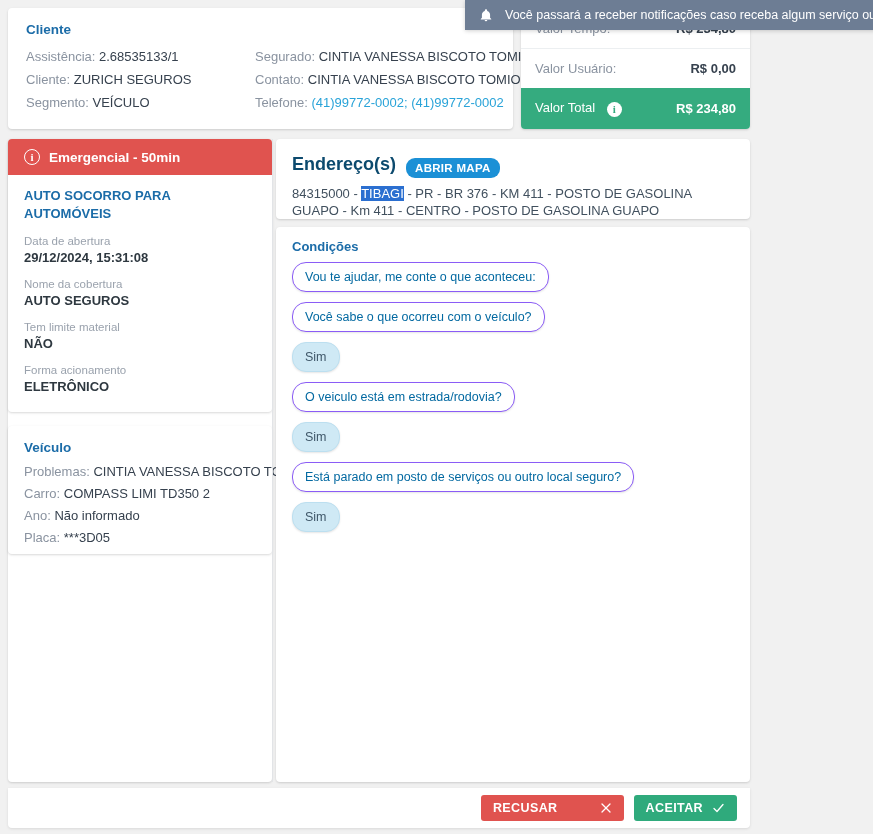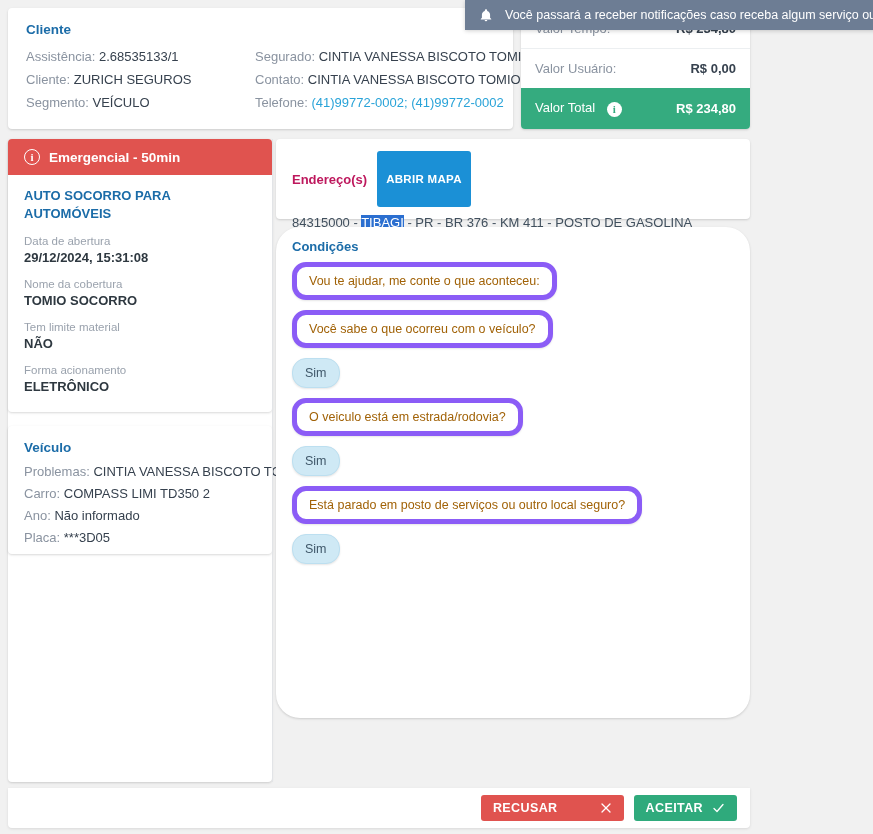--- a/index.html
+++ b/index.html
@@ -180,67 +180,67 @@
   
   #address-card {
     left: 276px; top: 139px; width: 474px; height: 80px;
     padding: 12px 16px 0 16px;
   }
   #address-head {
     display: flex;
     align-items: center;
     gap: 10px;
   }
-  #address-head .label { color: #be185d; font-weight: bold; font-size: 13px; }
+  #address-head .label { color: #0c4a6e; font-weight: bold; font-size: 18px; }
   #open-map-btn {
     background: #1b90d6;
     color: #ffffff;
     border: none;
-    border-radius: 3px;
+    border-radius: 9px;
     font-family: "Liberation Sans", sans-serif;
     font-size: 11.5px;
     font-weight: bold;
     letter-spacing: 0.3px;
-    padding: 22px 9px;
+    padding: 4px 9px;
     cursor: pointer;
+    margin-top: 7px;
   }
   #address-text {
     margin-top: 7px;
     font-size: 13px;
     line-height: 17px;
     color: #41505e;
   }
   .sel-highlight {
     background: #2b6fd0;
     color: #ffffff;
   }
 
   
   #conditions-card {
-    left: 276px; top: 227px; width: 474px; height: 491px;
+    left: 276px; top: 227px; width: 474px; height: 555px;
     padding: 12px 12px 0 16px;
     overflow: hidden;
-    border-radius: 24px;
   }
   #conditions-title { color: #1b6ca8; font-weight: bold; font-size: 13px; }
   .bubble-list { margin-top: 8px; }
   .bubble {
     display: inline-block;
     border-radius: 14px;
     font-size: 12.5px;
     line-height: 16px;
     padding: 6px 12px;
     margin-bottom: 10px;
     max-width: 100%;
     box-shadow: 0 1px 2px rgba(0,0,0,0.10);
   }
   .bubble.question {
     background: #ffffff;
-    color: #a16207;
-    border: 5px solid #8b5cf6;
+    color: #0369a1;
+    border: 1px solid #8b5cf6;
   }
   .bubble.answer {
     background: #cfe9f5;
     color: #40586a;
     border: 1px solid #bcdff0;
   }
   .bubble-row { display: block; }
 
   
   #footer-bar {
@@ -349,21 +349,21 @@
     </div>
     <div id="service-body">
       <div class="svc-main">AUTO SOCORRO PARA AUTOMÓVEIS</div>
 
       <div class="field">
         <div class="field-label">Data de abertura</div>
         <div class="field-value">29/12/2024, 15:31:08</div>
       </div>
       <div class="field">
         <div class="field-label">Nome da cobertura</div>
-        <div class="field-value">TOMIO SOCORRO</div>
+        <div class="field-value">AUTO SEGUROS</div>
       </div>
       <div class="field">
         <div class="field-label">Tem limite material</div>
         <div class="field-value">NÃO</div>
       </div>
       <div class="field">
         <div class="field-label">Forma acionamento</div>
         <div class="field-value">ELETRÔNICO</div>
       </div>
 

